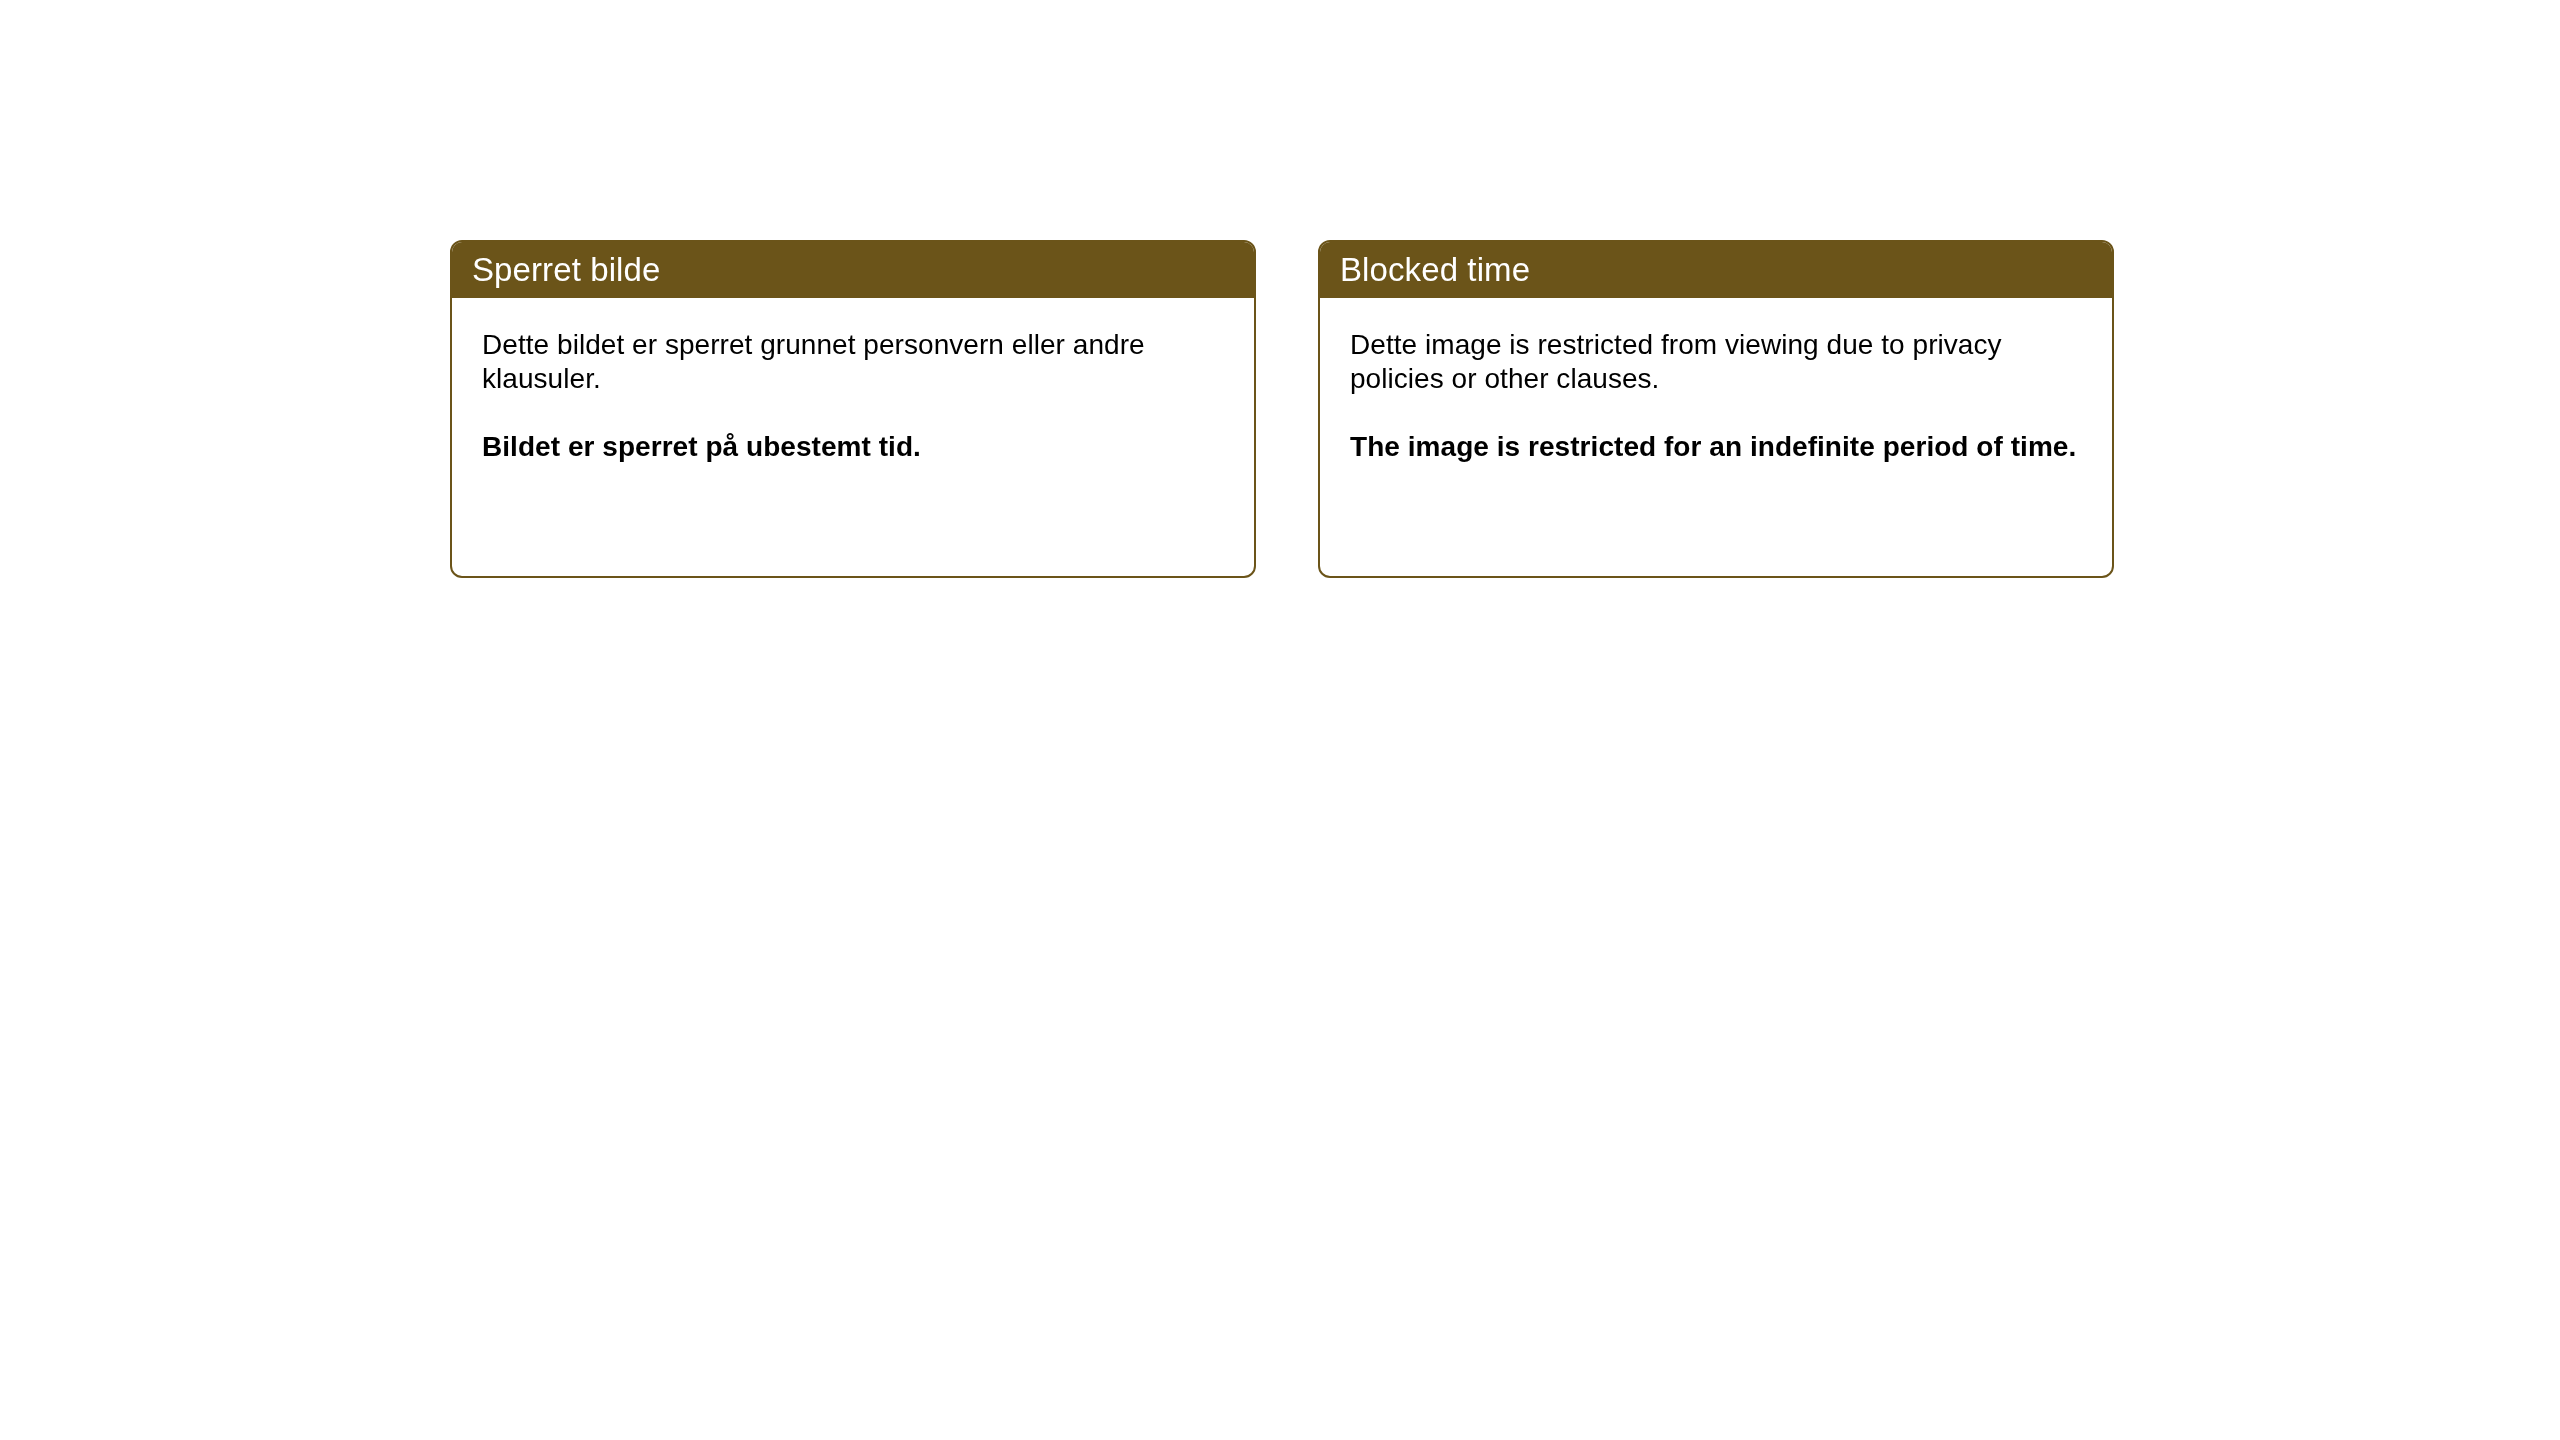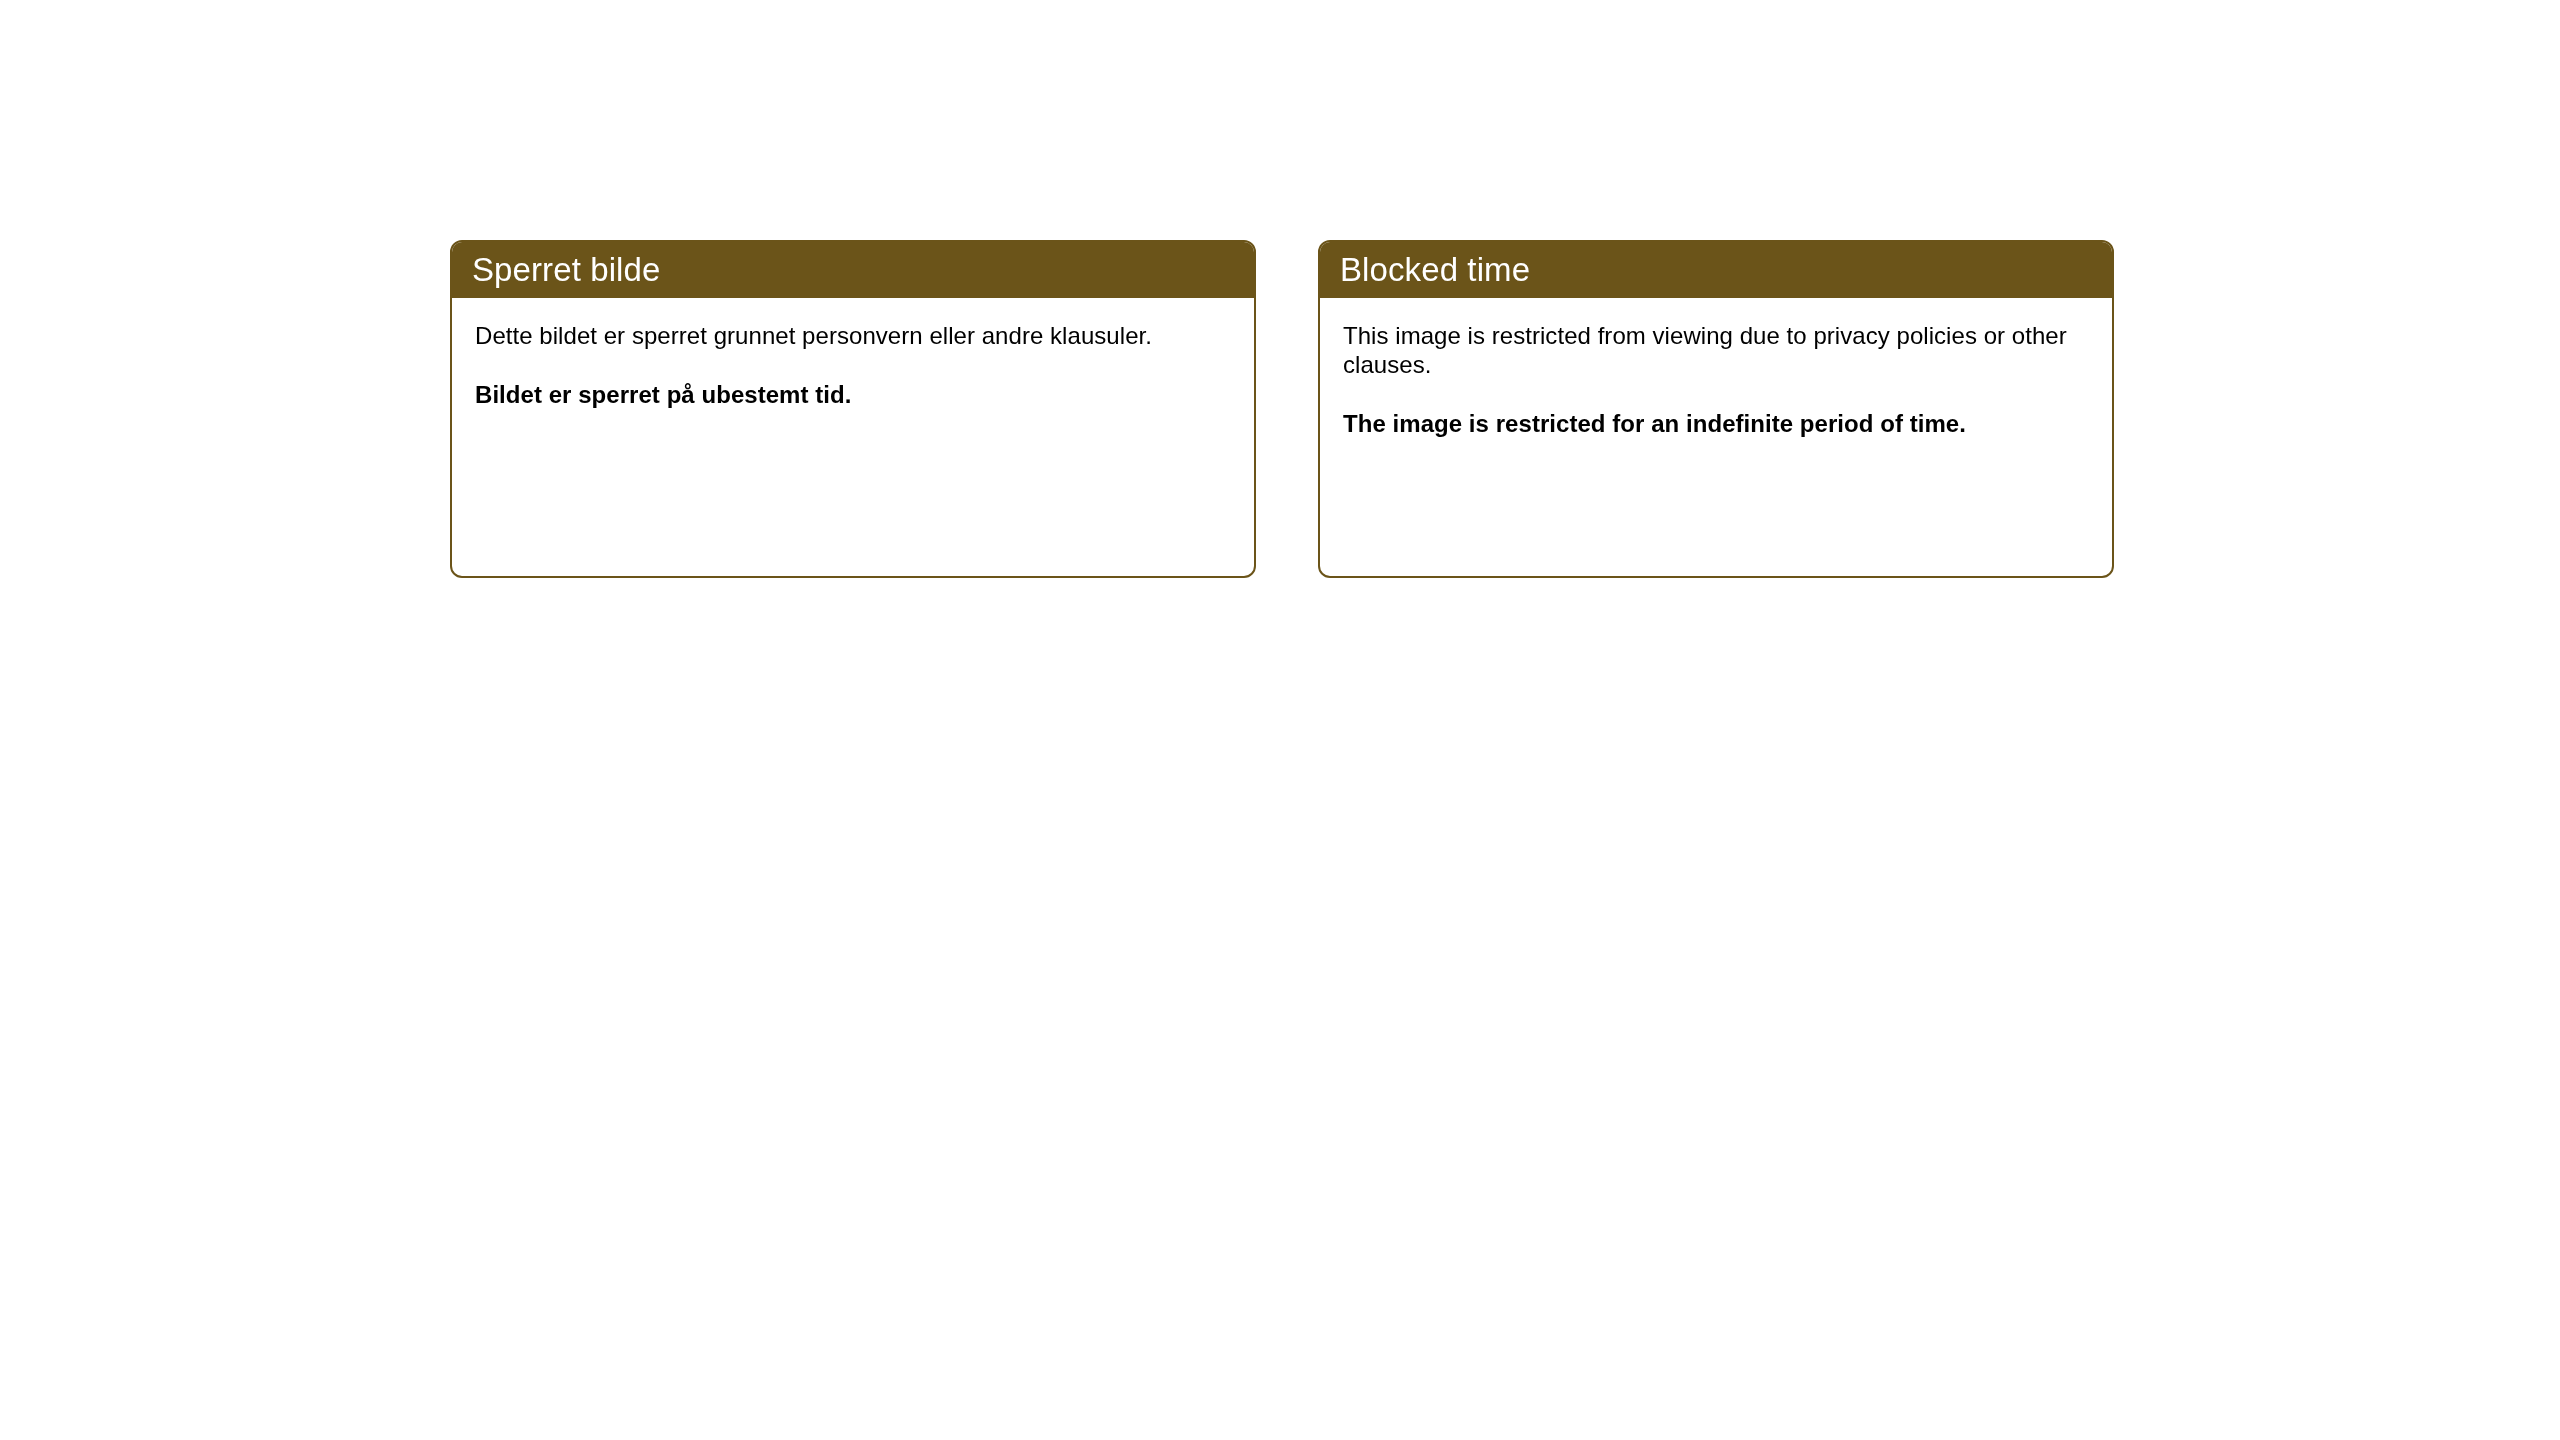--- a/index.html
+++ b/index.html
@@ -57,23 +57,23 @@
     letter-spacing: 0.1px;
     white-space: nowrap;
   }
 
   .notice-body {
     flex: 1 1 auto;
     padding: 22px 24px 0 22px;
     display: block;
   }
   .notice-paragraph {
-    margin: 1px;
+    margin: 8px;
     color: #000000;
-    font-size: 24px;
+    font-size: 28px;
     line-height: 1.22;
     font-weight: 400;
     letter-spacing: 0.05px;
   }
   .notice-paragraph + .notice-paragraph {
     margin-top: 1.22em;            
     font-weight: bold;
   }
 </style>
 </head>
@@ -93,18 +93,18 @@
     </div>
   </section>
 
   <section class="notice-card" id="card-en">
 
     <div class="notice-header">
       <h1 class="notice-title">Blocked time</h1>
     </div>
 
     <div class="notice-body">
-      <p class="notice-paragraph">This image is restricted from viewing due to privacy policies or other clauses.</p>
+      <p class="notice-paragraph">Dette image is restricted from viewing due to privacy policies or other clauses.</p>
       <p class="notice-paragraph">The image is restricted for an indefinite period of time.</p>
     </div>
   </section>
 
 </div>
 
 </body></html>

